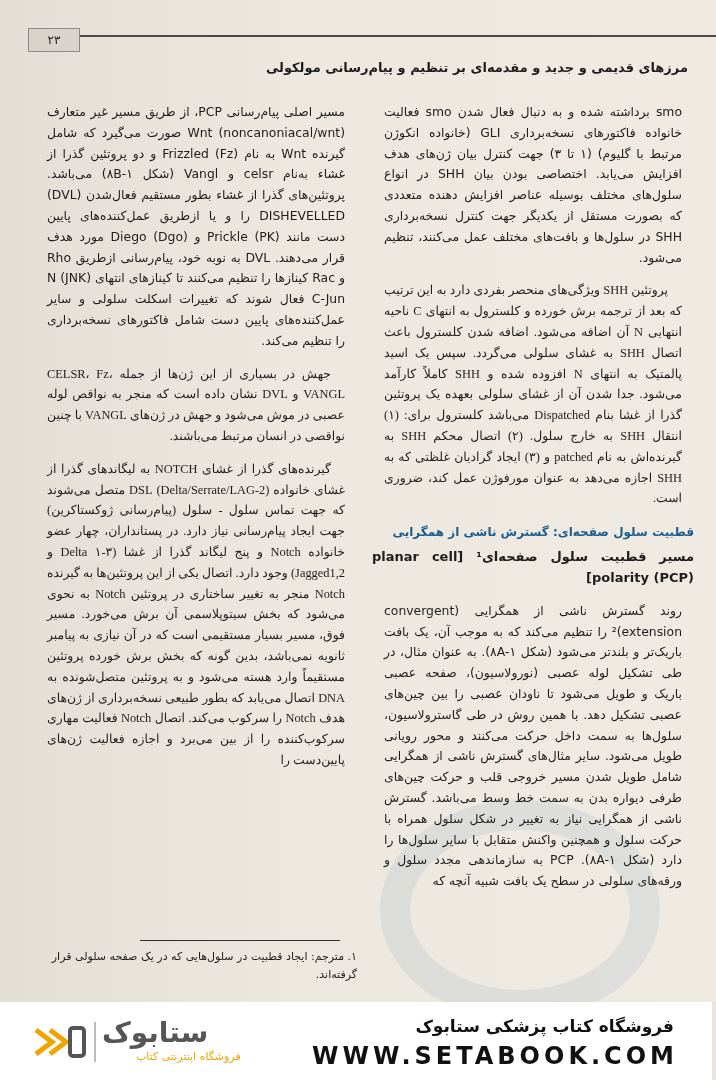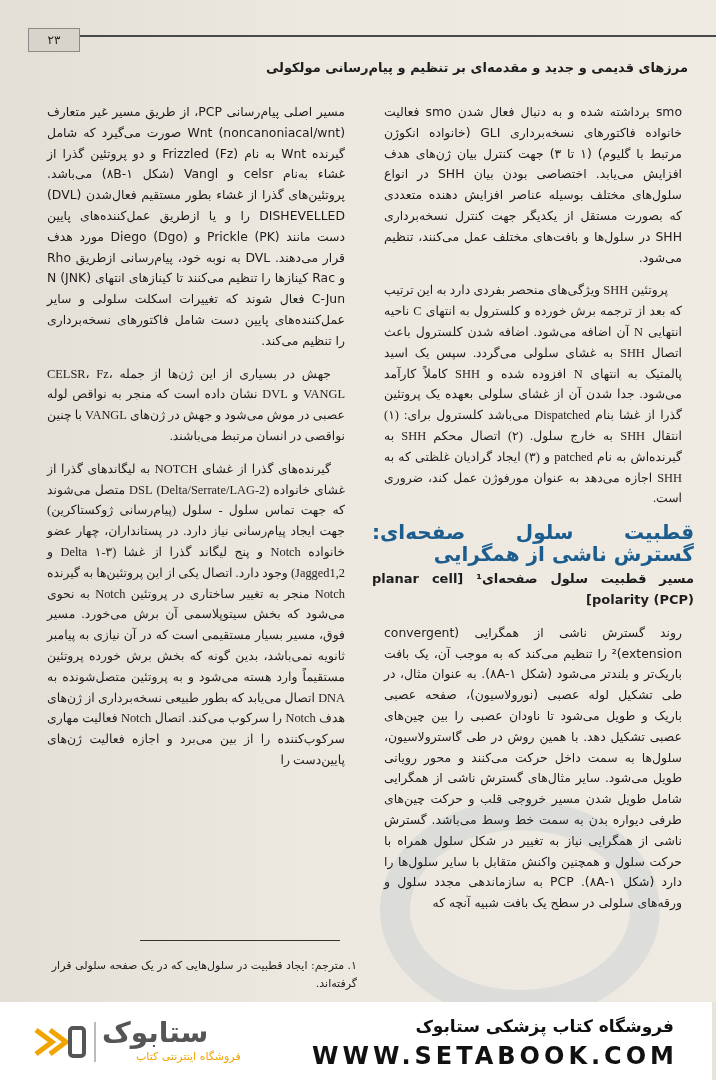--- a/index.html
+++ b/index.html
@@ -7,24 +7,24 @@
   .page{position:absolute;left:0;top:0;width:716px;height:1002px;background:linear-gradient(90deg,#e3dfd6 0%,#ece8df 40%,#efebe3 100%);overflow:hidden;}
   .top-rule{position:absolute;left:28px;top:35px;width:690px;height:2px;background:#4a4a4a;}
   .page-num{position:absolute;left:28px;top:28px;width:50px;height:22px;background:#d8d4cb;border:1px solid #8a8a8a;text-align:center;font-size:12px;line-height:22px;}
   .running-head{position:absolute;right:28px;top:60px;font-size:13px;font-weight:bold;direction:rtl;white-space:nowrap;}
   .col{position:absolute;direction:rtl;text-align:justify;font-size:12.4px;line-height:20.8px;}
   .col.right{left:372px;width:322px;top:90px;}
   .col.left{left:35px;width:322px;top:90px;}
   .col p{margin:12px;}
   .col p.indent{text-indent:14px;font-family:Liberation Serif, serif;}
   .sec-title{font-weight:bold;font-size:14px;margin:10px 0 4px 0;}
-  .sec-title.blue{color:#1c5d8e;font-size:20px;line-height:22px;}
+  .sec-title.blue{color:#1c5d8e;font-size:12px;line-height:22px;}
   .sub-title{font-weight:bold;font-size:13px;color:#1d1d1d;}
   .footnote-rule{position:absolute;left:140px;top:940px;width:200px;height:1px;background:#333;}
-  .footnote{position:absolute;left:35px;top:948px;width:322px;direction:rtl;text-align:right;font-size:11px;line-height:18px;margin-top:9px;}
+  .footnote{position:absolute;left:35px;top:948px;width:322px;direction:rtl;text-align:right;font-size:11px;line-height:18px;}
   .watermark{position:absolute;left:380px;top:800px;width:220px;height:160px;opacity:0.08;border-radius:50%;border:30px solid #1c5d8e;}
   .footer{position:absolute;left:0;top:1002px;width:712px;height:78px;background:#ffffff;}
   .footer-title{position:absolute;right:38px;top:14px;direction:rtl;font-size:17px;font-weight:bold;color:#111;}
   .footer-url{position:absolute;right:34px;top:40px;font-size:24px;font-weight:bold;letter-spacing:4px;color:#111;font-family:"DejaVu Sans",sans-serif;}
   .logo{position:absolute;left:32px;top:14px;width:230px;height:52px;}
   .logo-text{position:absolute;left:70px;top:0px;font-size:28px;font-weight:bold;color:#555;direction:rtl;}
   .logo-sub{position:absolute;left:70px;top:34px;font-size:11px;color:#f1a400;direction:rtl;white-space:nowrap;margin-left:34px;}
   .logo-mark{position:absolute;left:0;top:6px;width:56px;height:40px;}
   .logo-sep{position:absolute;left:62px;top:6px;width:2px;height:40px;background:#bbb;}
 </style>

